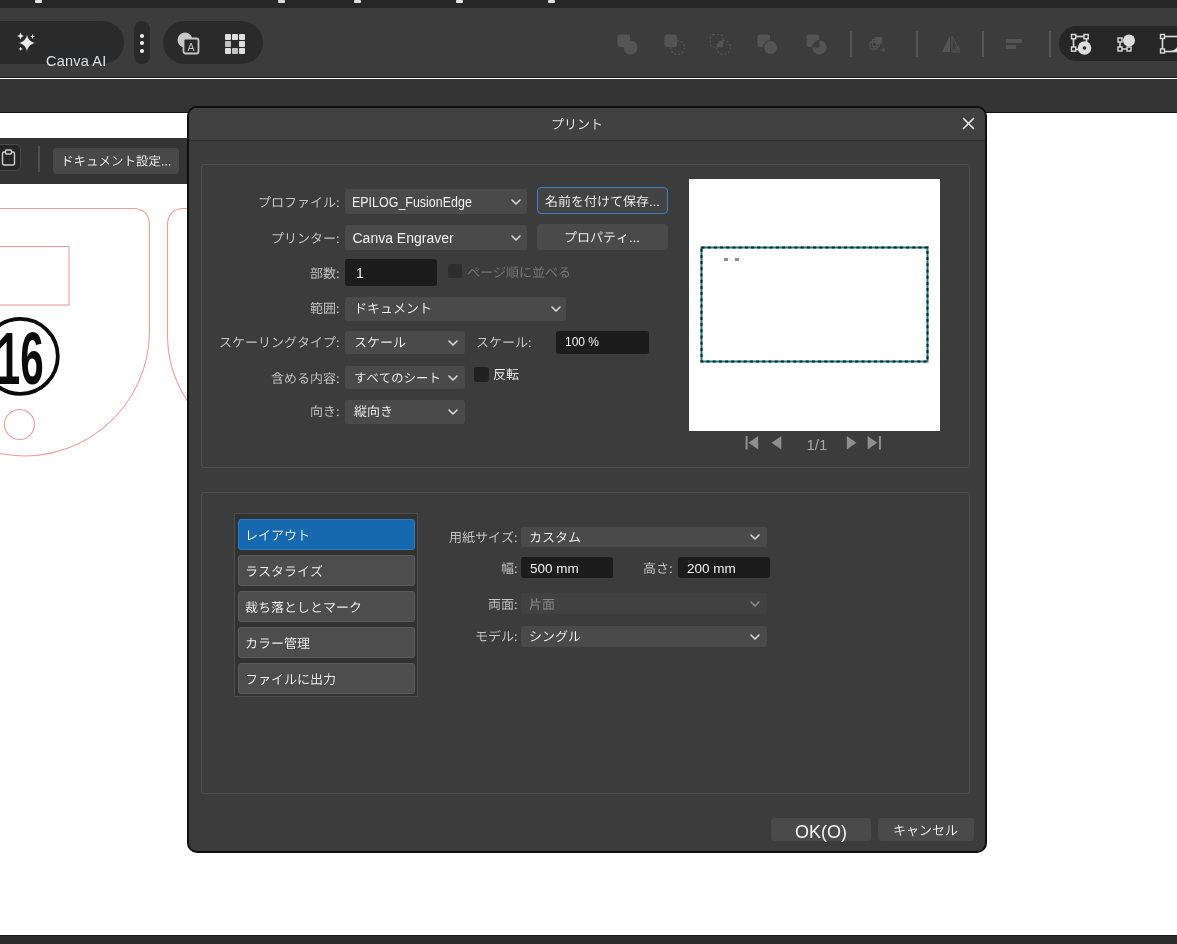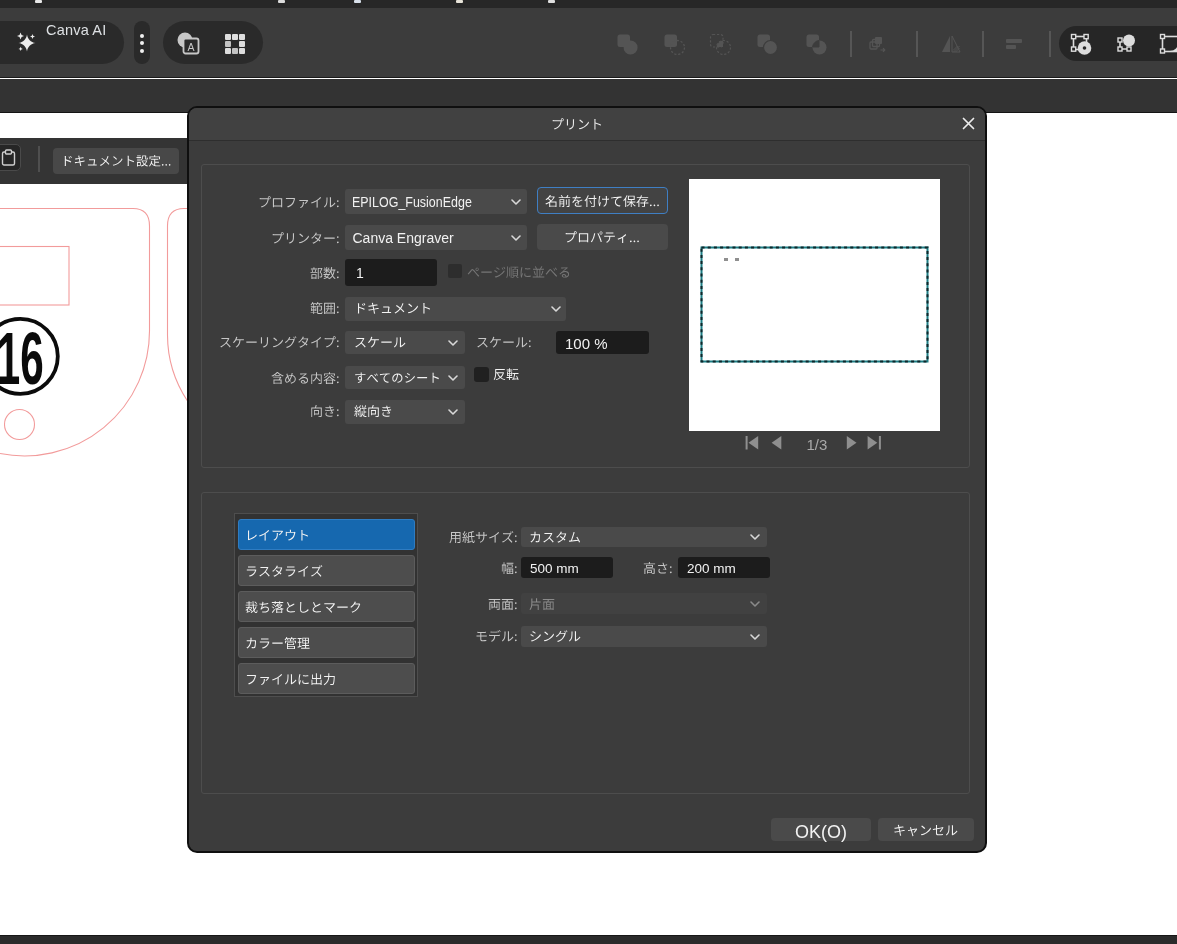--- a/index.html
+++ b/index.html
@@ -18,21 +18,21 @@
 <div class="abs" style="left:456px;top:0;width:7px;height:3px;background:#e8e4da;border-radius:1px"></div>
 <div class="abs" style="left:548px;top:0;width:7px;height:3px;background:#e0e0e0;border-radius:1px"></div>
 <div class="abs" style="left:0;top:8px;width:1177px;height:70px;background:#3c3c3c;border-bottom:1px solid #191919"></div>
 <div class="abs" style="left:-24px;top:21px;width:148px;height:43px;background:#2a2a2a;border-radius:22px"></div>
 <svg class="abs" style="left:13px;top:29px" width="28" height="28" viewBox="0 0 28 28">
 <path d="M14 5.5 C14.7 10.3 17.7 13.3 22.5 14 C17.7 14.7 14.7 17.7 14 22.5 C13.3 17.7 10.3 14.7 5.5 14 C10.3 13.3 13.3 10.3 14 5.5 Z" fill="#ececec"></path>
 <path d="M7.5 3.5 L8.6 6 L11 7 L8.6 8 L7.5 10.5 L6.5 8 L4 7 L6.5 6 Z" fill="#ececec"></path>
 <path d="M19.5 5 L20.2 6.8 L22 7.5 L20.2 8.2 L19.5 10 L18.8 8.2 L17 7.5 L18.8 6.8 Z" fill="#ececec"></path>
 <path d="M7.7 17.8 L8.3 19.3 L9.8 20 L8.3 20.6 L7.7 22.1 L7 20.6 L5.5 20 L7 19.3 Z" fill="#ececec"></path>
     </svg>
-<div class="abs" style="left:46px;top:22px;font-size:14.5px;color:#dde0e3;letter-spacing:0.2px">Canva AI</div>
+<div class="abs" style="left:46px;top:53px;font-size:14.5px;color:#dde0e3;letter-spacing:0.2px">Canva AI</div>
 <div class="abs" style="left:134px;top:21px;width:16px;height:43px;background:#2a2a2a;border-radius:8px"></div>
 <div class="abs" style="left:140.3px;top:33.5px;width:4.2px;height:4.2px;border-radius:50%;background:#f0f0f0"></div>
 <div class="abs" style="left:140.3px;top:41px;width:4.2px;height:4.2px;border-radius:50%;background:#f0f0f0"></div>
 <div class="abs" style="left:140.3px;top:48.5px;width:4.2px;height:4.2px;border-radius:50%;background:#f0f0f0"></div>
 <div class="abs" style="left:163px;top:21px;width:100px;height:43px;background:#2a2a2a;border-radius:22px"></div>
 <svg class="abs" style="left:176px;top:31px" width="26" height="26" viewBox="0 0 26 26">
 <circle cx="9" cy="9" r="7.5" fill="#c7c7c7"></circle>
 <rect x="7.5" y="7.5" width="15" height="15" rx="2" fill="#2a2a2a" stroke="#c7c7c7" stroke-width="1.8"></rect>
 <text x="15" y="19.5" font-family="Liberation Sans" font-size="10.5" fill="#c7c7c7" text-anchor="middle">A</text>
     </svg>
@@ -187,21 +187,21 @@
 <svg width="53.0" height="18.8" viewBox="0 0 53.0 18.8" style="position:absolute;left:353.5px;top:332.1px">
       <path d="M10.4 6.4 9.7 5.9C9.5 5.9 9.2 6.0 8.8 6.0C8.3 6.0 4.3 6.0 3.7 6.0C3.4 6.0 2.6 5.9 2.4 5.9V7.1C2.6 7.1 3.3 7.0 3.7 7.0C4.2 7.0 8.3 7.0 8.8 7.0C8.5 8.1 7.5 9.6 6.7 10.6C5.3 12.1 3.4 13.7 1.3 14.5L2.1 15.4C4.1 14.5 5.8 13.1 7.2 11.6C8.5 12.8 9.9 14.3 10.8 15.4L11.7 14.7C10.8 13.6 9.3 11.9 7.9 10.8C8.8 9.6 9.6 8.1 10.1 7.0C10.2 6.8 10.3 6.5 10.4 6.4ZM18.4 5.0 17.1 4.8C17.1 5.1 17.0 5.5 16.9 5.8C16.8 6.3 16.5 7.0 16.2 7.6C15.7 8.4 14.8 9.8 13.9 10.4L14.9 11.1C15.7 10.4 16.5 9.2 17.1 8.3H20.4C20.2 11.6 18.8 13.3 17.5 14.2C17.2 14.5 16.8 14.7 16.5 14.8L17.6 15.6C19.8 14.2 21.3 12.0 21.5 8.3H23.7C24.0 8.3 24.5 8.3 24.9 8.3V7.2C24.5 7.2 24.0 7.3 23.7 7.3H17.5C17.7 6.8 17.9 6.3 18.0 5.9C18.1 5.7 18.3 5.3 18.4 5.0ZM27.3 9.5V10.7C27.7 10.7 28.4 10.7 29.1 10.7C30.1 10.7 35.3 10.7 36.3 10.7C36.9 10.7 37.4 10.7 37.7 10.7V9.5C37.4 9.5 36.9 9.5 36.3 9.5C35.3 9.5 30.1 9.5 29.1 9.5C28.4 9.5 27.7 9.5 27.3 9.5ZM45.8 14.8 46.5 15.4C46.6 15.3 46.7 15.2 46.9 15.1C48.5 14.3 50.3 13.0 51.4 11.5L50.8 10.6C49.8 12.1 48.2 13.2 47.0 13.8C47.0 13.4 47.0 7.1 47.0 6.3C47.0 5.8 47.0 5.4 47.0 5.3H45.8C45.8 5.4 45.9 5.8 45.9 6.3C45.9 7.1 45.9 13.5 45.9 14.1C45.9 14.3 45.9 14.6 45.8 14.8ZM39.9 14.7 40.8 15.4C41.9 14.5 42.8 13.2 43.1 11.8C43.5 10.5 43.5 7.7 43.5 6.3C43.5 5.9 43.6 5.5 43.6 5.4H42.4C42.5 5.6 42.5 5.9 42.5 6.3C42.5 7.8 42.5 10.4 42.1 11.5C41.7 12.8 41.0 14.0 39.9 14.7Z" fill="#f2f2f2"></path>
     </svg>
 <svg width="10" height="6" viewBox="0 0 10 6" style="position:absolute;left:448px;top:339.5px">
       <path d="M1 1 L5 5 L9 1" stroke="#d8d8d8" stroke-width="1.6" fill="none" stroke-linecap="round" stroke-linejoin="round"></path>
     </svg>
 <svg width="56.6" height="18.8" viewBox="0 0 56.6 18.8" style="position:absolute;left:476.4px;top:332.1px">
       <path d="M10.4 6.4 9.7 5.9C9.5 5.9 9.2 6.0 8.8 6.0C8.3 6.0 4.3 6.0 3.7 6.0C3.4 6.0 2.6 5.9 2.4 5.9V7.1C2.6 7.1 3.3 7.0 3.7 7.0C4.2 7.0 8.3 7.0 8.8 7.0C8.5 8.1 7.5 9.6 6.7 10.6C5.3 12.1 3.4 13.7 1.3 14.5L2.1 15.4C4.1 14.5 5.8 13.1 7.2 11.6C8.5 12.8 9.9 14.3 10.8 15.4L11.7 14.7C10.8 13.6 9.3 11.9 7.9 10.8C8.8 9.6 9.6 8.1 10.1 7.0C10.2 6.8 10.3 6.5 10.4 6.4ZM18.4 5.0 17.1 4.8C17.1 5.1 17.0 5.5 16.9 5.8C16.8 6.3 16.5 7.0 16.2 7.6C15.7 8.4 14.8 9.8 13.9 10.4L14.9 11.1C15.7 10.4 16.5 9.2 17.1 8.3H20.4C20.2 11.6 18.8 13.3 17.5 14.2C17.2 14.5 16.8 14.7 16.5 14.8L17.6 15.6C19.8 14.2 21.3 12.0 21.5 8.3H23.7C24.0 8.3 24.5 8.3 24.9 8.3V7.2C24.5 7.2 24.0 7.3 23.7 7.3H17.5C17.7 6.8 17.9 6.3 18.0 5.9C18.1 5.7 18.3 5.3 18.4 5.0ZM27.3 9.5V10.7C27.7 10.7 28.4 10.7 29.1 10.7C30.1 10.7 35.3 10.7 36.3 10.7C36.9 10.7 37.4 10.7 37.7 10.7V9.5C37.4 9.5 36.9 9.5 36.3 9.5C35.3 9.5 30.1 9.5 29.1 9.5C28.4 9.5 27.7 9.5 27.3 9.5ZM45.8 14.8 46.5 15.4C46.6 15.3 46.7 15.2 46.9 15.1C48.5 14.3 50.3 13.0 51.4 11.5L50.8 10.6C49.8 12.1 48.2 13.2 47.0 13.8C47.0 13.4 47.0 7.1 47.0 6.3C47.0 5.8 47.0 5.4 47.0 5.3H45.8C45.8 5.4 45.9 5.8 45.9 6.3C45.9 7.1 45.9 13.5 45.9 14.1C45.9 14.3 45.9 14.6 45.8 14.8ZM39.9 14.7 40.8 15.4C41.9 14.5 42.8 13.2 43.1 11.8C43.5 10.5 43.5 7.7 43.5 6.3C43.5 5.9 43.6 5.5 43.6 5.4H42.4C42.5 5.6 42.5 5.9 42.5 6.3C42.5 7.8 42.5 10.4 42.1 11.5C41.7 12.8 41.0 14.0 39.9 14.7ZM53.8 10.0C54.3 10.0 54.7 9.6 54.7 9.1C54.7 8.6 54.3 8.2 53.8 8.2C53.3 8.2 52.9 8.6 52.9 9.1C52.9 9.6 53.3 10.0 53.8 10.0ZM53.8 15.2C54.3 15.2 54.7 14.9 54.7 14.4C54.7 13.8 54.3 13.4 53.8 13.4C53.3 13.4 52.9 13.8 52.9 14.4C52.9 14.9 53.3 15.2 53.8 15.2Z" fill="#c6c6c6"></path>
     </svg>
 <div class="inp" style="left:555.5px;top:330.5px;width:93.5px;height:23.5px"></div>
-<div class="lat" style="left:565px;top:335px;font-size:15px">100 %</div>
+<div class="lat" style="left:565px;top:335px;font-size:12px">100 %</div>
 <svg width="69.6" height="18.8" viewBox="0 0 69.6 18.8" style="position:absolute;left:271.4px;top:367.6px">
       <path d="M4.0 6.9V7.7H9.1V7.0C10.0 7.6 11.1 8.1 12.0 8.4C12.2 8.2 12.4 7.8 12.6 7.6C10.6 7.0 8.3 5.7 6.9 4.1H5.9C4.8 5.5 2.7 6.9 0.5 7.7C0.7 8.0 0.9 8.3 1.0 8.5C2.1 8.1 3.1 7.6 4.0 6.9ZM6.4 5.0C7.1 5.6 7.9 6.3 8.9 6.9H4.1C5.1 6.2 5.9 5.6 6.4 5.0ZM2.5 11.6V16.1H3.4V15.6H9.6V16.1H10.6V11.6H8.9C9.5 10.7 10.0 9.8 10.4 9.0L9.7 8.7L9.5 8.8H2.2V9.6H8.9C8.6 10.2 8.2 11.0 7.8 11.5L7.9 11.6ZM3.4 14.8V12.4H9.6V14.8ZM20.0 7.7C19.6 9.1 19.1 10.4 18.5 11.4L18.3 10.9C18.0 10.4 17.6 9.5 17.3 8.6C18.1 8.1 19.0 7.8 20.0 7.7ZM16.4 5.6 15.3 6.0C15.5 6.3 15.6 6.7 15.7 7.1L16.1 8.3C14.9 9.3 14.1 10.9 14.1 12.3C14.1 13.9 14.9 14.7 15.9 14.7C16.9 14.7 17.7 14.0 18.5 13.1C18.7 13.3 18.9 13.6 19.1 13.8L19.9 13.1C19.7 12.9 19.4 12.6 19.1 12.2C19.9 11.2 20.5 9.5 21.0 7.8C22.7 8.1 23.8 9.4 23.8 11.1C23.8 13.1 22.2 14.5 19.5 14.7L20.1 15.7C22.9 15.3 24.8 13.7 24.8 11.1C24.8 8.9 23.3 7.3 21.3 6.9L21.5 6.0C21.5 5.8 21.6 5.3 21.7 5.0L20.6 4.9C20.6 5.2 20.5 5.6 20.5 5.9C20.4 6.2 20.4 6.5 20.3 6.9C19.2 6.9 18.1 7.1 17.0 7.8L16.6 6.8C16.5 6.4 16.4 6.0 16.4 5.6ZM17.9 12.2C17.4 13.0 16.7 13.7 16.0 13.7C15.4 13.7 15.1 13.1 15.1 12.3C15.1 11.3 15.6 10.1 16.5 9.3C16.8 10.2 17.3 11.2 17.6 11.8ZM33.5 14.7C33.2 14.7 32.9 14.7 32.5 14.7C31.5 14.7 30.8 14.3 30.8 13.7C30.8 13.3 31.2 12.9 31.8 12.9C32.8 12.9 33.4 13.6 33.5 14.7ZM29.1 5.5 29.1 6.6C29.4 6.5 29.7 6.5 30.0 6.5C30.7 6.5 33.3 6.3 34.0 6.3C33.3 6.9 31.7 8.3 31.0 8.9C30.2 9.5 28.5 10.9 27.5 11.8L28.2 12.5C29.8 10.9 31.0 9.9 33.2 9.9C34.9 9.9 36.1 10.9 36.1 12.2C36.1 13.2 35.5 14.0 34.5 14.4C34.3 13.2 33.4 12.1 31.8 12.1C30.6 12.1 29.8 12.9 29.8 13.8C29.8 14.9 30.9 15.6 32.7 15.6C35.4 15.6 37.1 14.3 37.1 12.2C37.1 10.4 35.6 9.1 33.4 9.1C32.8 9.1 32.2 9.2 31.6 9.4C32.6 8.6 34.4 7.1 35.0 6.6C35.3 6.4 35.5 6.2 35.8 6.0L35.2 5.3C35.0 5.3 34.9 5.4 34.5 5.4C33.8 5.4 30.7 5.6 30.0 5.6C29.8 5.6 29.4 5.5 29.1 5.5ZM40.3 6.4V16.1H41.2V7.3H45.0C44.9 9.1 44.5 11.2 41.6 12.8C41.8 12.9 42.1 13.3 42.3 13.5C44.0 12.5 45.0 11.2 45.5 10.0C46.7 11.1 48.0 12.4 48.6 13.3L49.5 12.7C48.6 11.7 47.1 10.2 45.8 9.0C45.9 8.5 46.0 7.9 46.0 7.3H49.8V14.8C49.8 15.1 49.7 15.1 49.5 15.1C49.2 15.1 48.3 15.2 47.4 15.1C47.5 15.4 47.7 15.8 47.7 16.1C48.9 16.1 49.7 16.1 50.2 16.0C50.6 15.8 50.7 15.5 50.7 14.8V6.4H46.0V4.2H45.0V6.4ZM56.3 6.9C55.6 7.8 54.4 8.7 53.2 9.3C53.4 9.5 53.7 9.9 53.9 10.1C55.1 9.4 56.4 8.3 57.3 7.2ZM59.6 7.4C60.8 8.2 62.3 9.3 63.0 10.0L63.7 9.4C63.0 8.6 61.5 7.6 60.3 6.9ZM62.1 12.2C62.7 12.6 63.4 12.9 64.0 13.2C64.1 12.9 64.3 12.6 64.6 12.3C62.6 11.5 60.3 10.0 59.0 8.3H58.0C56.9 9.8 54.8 11.5 52.6 12.5C52.8 12.7 53.0 13.1 53.1 13.3C53.7 13.0 54.4 12.7 54.9 12.3V16.1H55.9V15.7H61.1V16.1H62.1ZM58.5 9.2C59.2 10.1 60.3 11.0 61.5 11.8H55.8C56.9 10.9 57.9 10.0 58.5 9.2ZM55.9 14.8V12.6H61.1V14.8ZM53.1 5.4V7.7H54.0V6.3H62.9V7.7H63.9V5.4H59.0V4.2H58.0V5.4ZM66.8 10.0C67.3 10.0 67.7 9.6 67.7 9.1C67.7 8.6 67.3 8.2 66.8 8.2C66.3 8.2 65.9 8.6 65.9 9.1C65.9 9.6 66.3 10.0 66.8 10.0ZM66.8 15.2C67.3 15.2 67.7 14.9 67.7 14.4C67.7 13.8 67.3 13.4 66.8 13.4C66.3 13.4 65.9 13.8 65.9 14.4C65.9 14.9 66.3 15.2 66.8 15.2Z" fill="#c6c6c6"></path>
     </svg>
 <div class="dd" style="left:344.5px;top:366px;width:120px;height:23px"></div>
 <svg width="87.8" height="18.0" viewBox="0 0 87.8 18.0" style="position:absolute;left:353.5px;top:368.1px">
       <path d="M7.0 9.8C7.2 10.9 6.7 11.5 6.0 11.5C5.3 11.5 4.7 11.1 4.7 10.3C4.7 9.5 5.3 9.0 5.9 9.0C6.4 9.0 6.8 9.2 7.0 9.8ZM1.2 6.3 1.2 7.2C2.8 7.1 4.9 7.0 6.8 7.0L6.8 8.3C6.5 8.2 6.2 8.1 5.9 8.1C4.8 8.1 3.8 9.1 3.8 10.3C3.8 11.7 4.7 12.4 5.8 12.4C6.2 12.4 6.6 12.3 6.9 12.0C6.4 13.2 5.2 13.9 3.6 14.2L4.4 15.1C7.3 14.2 8.1 12.3 8.1 10.7C8.1 10.0 8.0 9.5 7.7 9.1L7.7 7.0H7.9C9.7 7.0 10.8 7.0 11.5 7.1L11.5 6.2C10.9 6.2 9.4 6.2 7.9 6.2H7.7L7.7 5.3C7.7 5.2 7.8 4.7 7.8 4.6H6.6C6.7 4.7 6.7 5.0 6.7 5.3L6.7 6.2C4.9 6.2 2.6 6.3 1.2 6.3ZM13.0 11.2 13.9 12.2C14.1 11.9 14.4 11.5 14.6 11.2C15.3 10.4 16.3 9.0 16.9 8.3C17.3 7.8 17.5 7.7 18.1 8.3C18.6 8.9 19.6 10.1 20.4 11.0C21.2 12.0 22.3 13.3 23.3 14.2L24.1 13.3C23.0 12.3 21.7 11.0 21.0 10.1C20.2 9.3 19.2 8.1 18.5 7.3C17.7 6.5 17.0 6.6 16.3 7.4C15.6 8.3 14.5 9.7 13.9 10.4C13.5 10.7 13.3 11.0 13.0 11.2ZM21.0 6.0 20.3 6.3C20.7 6.9 21.1 7.7 21.4 8.3L22.2 8.0C21.9 7.4 21.3 6.5 21.0 6.0ZM22.6 5.4 21.9 5.7C22.3 6.3 22.8 7.0 23.1 7.7L23.8 7.3C23.5 6.7 22.9 5.8 22.6 5.4ZM25.9 6.2 26.0 7.2C27.3 6.9 30.5 6.6 31.8 6.5C30.7 7.2 29.5 8.8 29.5 10.7C29.5 13.5 32.1 14.7 34.4 14.8L34.7 13.7C32.7 13.7 30.5 12.9 30.5 10.5C30.5 9.0 31.5 7.1 33.3 6.5C33.9 6.4 35.0 6.3 35.7 6.3V5.4C34.9 5.4 33.7 5.5 32.4 5.6C30.1 5.8 27.8 6.0 27.0 6.1C26.7 6.1 26.3 6.1 25.9 6.2ZM43.1 6.4C43.0 7.6 42.7 8.7 42.4 9.8C41.8 11.9 41.1 12.7 40.5 12.7C40.0 12.7 39.3 12.0 39.3 10.4C39.3 8.8 40.7 6.7 43.1 6.4ZM44.1 6.4C46.2 6.6 47.4 8.1 47.4 10.0C47.4 12.2 45.9 13.3 44.3 13.7C44.0 13.8 43.6 13.8 43.2 13.9L43.8 14.8C46.7 14.4 48.5 12.6 48.5 10.0C48.5 7.5 46.6 5.5 43.7 5.5C40.7 5.5 38.3 7.8 38.3 10.5C38.3 12.6 39.4 13.8 40.5 13.8C41.7 13.8 42.6 12.5 43.4 10.0C43.7 8.8 44.0 7.6 44.1 6.4ZM53.3 4.9 52.8 5.7C53.5 6.1 54.8 7.0 55.4 7.5L56.0 6.6C55.5 6.2 54.1 5.3 53.3 4.9ZM51.5 13.7 52.0 14.7C53.2 14.5 54.9 13.9 56.2 13.2C58.1 12.0 59.9 10.4 60.9 8.8L60.3 7.7C59.3 9.5 57.7 11.1 55.6 12.3C54.4 13.0 52.8 13.5 51.5 13.7ZM51.5 7.7 50.9 8.5C51.7 8.9 53.0 9.7 53.6 10.2L54.2 9.3C53.6 8.9 52.2 8.0 51.5 7.7ZM63.3 9.0V10.2C63.6 10.2 64.3 10.2 65.0 10.2C65.9 10.2 70.9 10.2 71.8 10.2C72.4 10.2 72.9 10.2 73.1 10.2V9.0C72.8 9.0 72.4 9.1 71.8 9.1C70.9 9.1 65.9 9.1 65.0 9.1C64.3 9.1 63.6 9.0 63.3 9.0ZM78.6 13.3C78.6 13.8 78.6 14.4 78.5 14.8H79.7C79.6 14.3 79.6 13.7 79.6 13.3L79.6 9.2C81.0 9.6 83.1 10.5 84.5 11.2L84.9 10.1C83.6 9.5 81.2 8.6 79.6 8.1V6.1C79.6 5.7 79.7 5.2 79.7 4.8H78.5C78.6 5.2 78.6 5.7 78.6 6.1C78.6 7.1 78.6 12.6 78.6 13.3Z" fill="#f2f2f2"></path>
     </svg>
 <svg width="10" height="6" viewBox="0 0 10 6" style="position:absolute;left:448px;top:375px">
       <path d="M1 1 L5 5 L9 1" stroke="#d8d8d8" stroke-width="1.6" fill="none" stroke-linecap="round" stroke-linejoin="round"></path>
     </svg>
@@ -227,21 +227,21 @@
 <div class="abs" style="left:724.3px;top:257.8px;width:3.4px;height:3.4px;background:#8f8f8f"></div>
 <div class="abs" style="left:735.3px;top:257.8px;width:3.4px;height:3.4px;background:#8f8f8f"></div>
 <svg class="abs" style="left:744px;top:435px" width="140" height="16" viewBox="0 0 140 16">
 <rect x="1.6" y="1" width="2" height="13.5" fill="#8f8f8f"></rect>
 <path d="M14.2 1 V14.5 L4.5 7.75 Z" fill="#8f8f8f"></path>
 <path d="M37.3 1 V14.5 L27.6 7.75 Z" fill="#8f8f8f"></path>
 <path d="M102.8 1 V14.5 L112.5 7.75 Z" fill="#8f8f8f"></path>
 <path d="M123.6 1 V14.5 L133.3 7.75 Z" fill="#8f8f8f"></path>
 <rect x="134.9" y="1" width="2" height="13.5" fill="#8f8f8f"></rect>
 </svg>
-<div class="lat" style="left:806.5px;top:436px;font-size:15px;color:#a9a9a9">1/3</div>
+<div class="lat" style="left:806.5px;top:436px;font-size:15px;color:#a9a9a9">1/1</div>
 <div class="abs" style="left:201px;top:492px;width:769px;height:302px;border:1px solid #4d4d4d;border-radius:3px"></div>
 <div class="abs" style="left:234px;top:513px;width:184px;height:184px;border:1px solid #4e4e4e;background:#323232"></div>
 <div class="abs" style="left:238px;top:519px;width:177px;height:31px;background:#1668af;border:1px solid #2e7cc2;border-radius:3px"></div>
 <svg width="66.0" height="18.8" viewBox="0 0 66.0 18.8" style="position:absolute;left:245.0px;top:524.6px">
       <path d="M2.9 14.7 3.6 15.3C3.8 15.2 4.0 15.1 4.2 15.1C7.4 14.1 10.1 12.5 11.8 10.4L11.2 9.5C9.6 11.6 6.6 13.3 4.1 14.0C4.1 13.3 4.1 7.8 4.1 6.6C4.1 6.2 4.1 5.7 4.2 5.4H2.9C3.0 5.7 3.0 6.3 3.0 6.6C3.0 7.8 3.0 13.2 3.0 14.0C3.0 14.3 3.0 14.5 2.9 14.7ZM14.1 10.4 14.6 11.4C16.4 10.8 18.2 10.1 19.6 9.3V14.1C19.6 14.6 19.6 15.2 19.5 15.5H20.8C20.7 15.2 20.7 14.6 20.7 14.1V8.6C22.0 7.7 23.2 6.7 24.2 5.7L23.3 4.9C22.5 6.0 21.2 7.1 19.8 8.0C18.4 8.9 16.4 9.8 14.1 10.4ZM38.1 6.3 37.5 5.7C37.3 5.7 36.8 5.8 36.6 5.8C35.8 5.8 29.7 5.8 29.1 5.8C28.6 5.8 28.1 5.7 27.6 5.6V6.8C28.1 6.8 28.6 6.7 29.1 6.7C29.7 6.7 35.6 6.7 36.5 6.7C36.1 7.6 34.9 9.0 33.7 9.7L34.5 10.3C36.0 9.3 37.2 7.6 37.8 6.8C37.8 6.6 38.0 6.4 38.1 6.3ZM32.9 8.0H31.7C31.8 8.3 31.8 8.6 31.8 8.9C31.8 11.1 31.5 13.0 29.5 14.2C29.1 14.5 28.7 14.7 28.3 14.8L29.3 15.6C32.6 13.9 32.9 11.5 32.9 8.0ZM50.5 7.2 49.8 6.7C49.6 6.8 49.3 6.9 48.9 6.9H46.0V5.6C46.0 5.4 46.0 5.1 46.0 4.7H44.8C44.8 5.1 44.9 5.4 44.9 5.6V6.9H42.0C41.5 6.9 41.1 6.8 40.8 6.8C40.8 7.1 40.8 7.5 40.8 7.8C40.8 8.3 40.8 9.7 40.8 10.1C40.8 10.3 40.8 10.7 40.8 10.9H41.9C41.9 10.7 41.8 10.4 41.8 10.1C41.8 9.8 41.8 8.4 41.8 7.8H49.1C49.0 8.9 48.6 10.5 47.9 11.6C47.1 12.8 45.7 13.8 44.4 14.2C43.9 14.4 43.4 14.5 43.0 14.6L43.8 15.6C46.2 14.9 48.0 13.6 49.0 11.9C49.7 10.6 50.1 9.0 50.3 8.0C50.3 7.7 50.4 7.4 50.5 7.2ZM56.4 13.9C56.4 14.4 56.4 15.1 56.3 15.5H57.6C57.5 15.0 57.5 14.3 57.5 13.9L57.5 9.6C58.9 10.1 61.2 11.0 62.6 11.7L63.0 10.6C61.6 9.9 59.2 9.0 57.5 8.5V6.4C57.5 6.0 57.5 5.4 57.6 5.0H56.3C56.4 5.4 56.4 6.0 56.4 6.4C56.4 7.5 56.4 13.2 56.4 13.9Z" fill="#f2f2f2"></path>
     </svg>
 <div class="abs" style="left:238px;top:555px;width:177px;height:31px;background:#4d4d4d;border:1px solid #5c5c5c;border-radius:3px"></div>
 <svg width="79.0" height="18.8" viewBox="0 0 79.0 18.8" style="position:absolute;left:245.0px;top:560.6px">
       <path d="M3.0 5.4V6.5C3.4 6.4 3.8 6.4 4.2 6.4C4.9 6.4 8.5 6.4 9.3 6.4C9.7 6.4 10.2 6.4 10.5 6.5V5.4C10.2 5.4 9.7 5.5 9.3 5.5C8.5 5.5 4.9 5.5 4.2 5.5C3.8 5.5 3.3 5.4 3.0 5.4ZM11.4 8.8 10.7 8.4C10.5 8.4 10.3 8.5 10.0 8.5C9.3 8.5 3.8 8.5 3.1 8.5C2.8 8.5 2.3 8.4 1.8 8.4V9.5C2.3 9.5 2.8 9.4 3.1 9.4C3.9 9.4 9.4 9.4 10.0 9.4C9.8 10.4 9.3 11.5 8.5 12.3C7.4 13.5 5.7 14.3 3.9 14.7L4.7 15.6C6.3 15.2 8.0 14.4 9.3 12.9C10.3 11.8 10.9 10.5 11.2 9.2C11.3 9.1 11.3 8.9 11.4 8.8ZM23.4 6.4 22.7 5.9C22.5 5.9 22.2 6.0 21.8 6.0C21.3 6.0 17.3 6.0 16.7 6.0C16.4 6.0 15.6 5.9 15.4 5.9V7.1C15.6 7.1 16.3 7.0 16.7 7.0C17.2 7.0 21.3 7.0 21.8 7.0C21.5 8.1 20.5 9.6 19.7 10.6C18.3 12.1 16.4 13.7 14.3 14.5L15.1 15.4C17.1 14.5 18.8 13.1 20.2 11.6C21.5 12.8 22.9 14.3 23.8 15.4L24.7 14.7C23.8 13.6 22.3 11.9 20.9 10.8C21.8 9.6 22.6 8.1 23.1 7.0C23.2 6.8 23.3 6.5 23.4 6.4ZM33.0 4.9 31.8 4.5C31.7 4.8 31.5 5.3 31.4 5.5C30.8 6.7 29.4 8.7 27.2 10.0L28.1 10.7C29.5 9.7 30.7 8.4 31.5 7.3H35.9C35.6 8.3 35.0 9.8 34.1 10.9C33.2 10.2 32.3 9.6 31.4 9.1L30.7 9.8C31.5 10.4 32.5 11.0 33.4 11.7C32.3 13.0 30.6 14.2 28.4 14.8L29.4 15.7C31.6 14.8 33.1 13.6 34.3 12.3C34.8 12.8 35.3 13.2 35.7 13.5L36.5 12.6C36.1 12.3 35.6 11.9 35.0 11.5C36.0 10.2 36.7 8.6 37.0 7.4C37.1 7.2 37.2 6.9 37.3 6.7L36.5 6.2C36.3 6.3 36.0 6.4 35.6 6.4H32.1L32.4 5.9C32.5 5.7 32.7 5.2 33.0 4.9ZM42.0 5.4V6.5C42.4 6.4 42.8 6.4 43.2 6.4C43.9 6.4 47.5 6.4 48.3 6.4C48.7 6.4 49.2 6.4 49.5 6.5V5.4C49.2 5.4 48.7 5.5 48.3 5.5C47.5 5.5 43.9 5.5 43.2 5.5C42.8 5.5 42.3 5.4 42.0 5.4ZM50.4 8.8 49.7 8.4C49.5 8.4 49.3 8.5 49.0 8.5C48.3 8.5 42.8 8.5 42.1 8.5C41.8 8.5 41.3 8.4 40.8 8.4V9.5C41.3 9.5 41.8 9.4 42.1 9.4C42.9 9.4 48.4 9.4 49.0 9.4C48.8 10.4 48.3 11.5 47.5 12.3C46.4 13.5 44.7 14.3 42.9 14.7L43.7 15.6C45.3 15.2 47.0 14.4 48.3 12.9C49.3 11.8 49.9 10.5 50.2 9.2C50.3 9.1 50.3 8.9 50.4 8.8ZM53.1 10.4 53.6 11.4C55.4 10.8 57.2 10.1 58.6 9.3V14.1C58.6 14.6 58.6 15.2 58.5 15.5H59.8C59.7 15.2 59.7 14.6 59.7 14.1V8.6C61.0 7.7 62.2 6.7 63.2 5.7L62.3 4.9C61.5 6.0 60.2 7.1 58.8 8.0C57.4 8.9 55.4 9.8 53.1 10.4ZM74.8 4.5 74.2 4.8C74.5 5.3 74.9 6.1 75.2 6.6L75.9 6.3C75.6 5.8 75.2 5.0 74.8 4.5ZM76.3 4.0 75.6 4.3C76.0 4.8 76.4 5.6 76.7 6.1L77.4 5.8C77.2 5.3 76.7 4.5 76.3 4.0ZM75.1 6.6 74.5 6.1C74.3 6.2 73.9 6.2 73.5 6.2C73.0 6.2 69.0 6.2 68.5 6.2C68.1 6.2 67.4 6.2 67.2 6.1V7.3C67.3 7.3 68.0 7.2 68.5 7.2C68.9 7.2 73.1 7.2 73.6 7.2C73.2 8.3 72.3 9.9 71.4 10.9C70.1 12.4 68.1 13.9 66.0 14.7L66.9 15.6C68.8 14.7 70.6 13.3 71.9 11.8C73.3 13.0 74.6 14.5 75.5 15.7L76.4 14.9C75.6 13.9 74.0 12.2 72.6 11.0C73.6 9.8 74.4 8.3 74.8 7.2C74.9 7.0 75.1 6.7 75.1 6.6Z" fill="#f2f2f2"></path>
     </svg>

